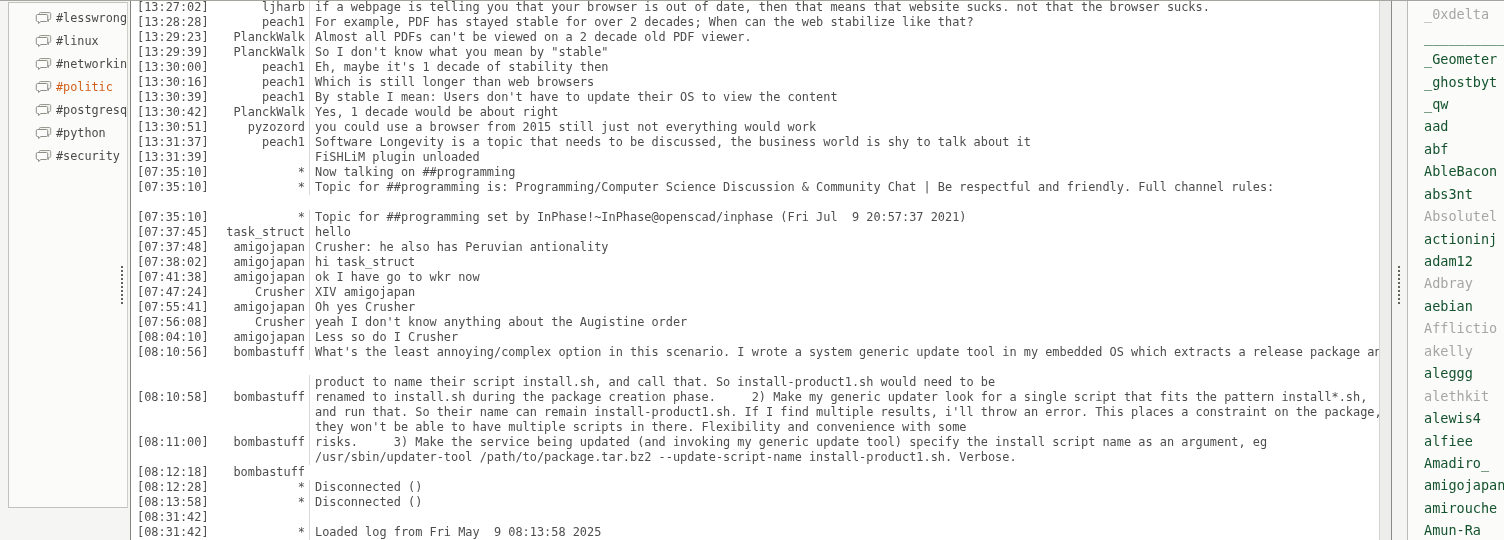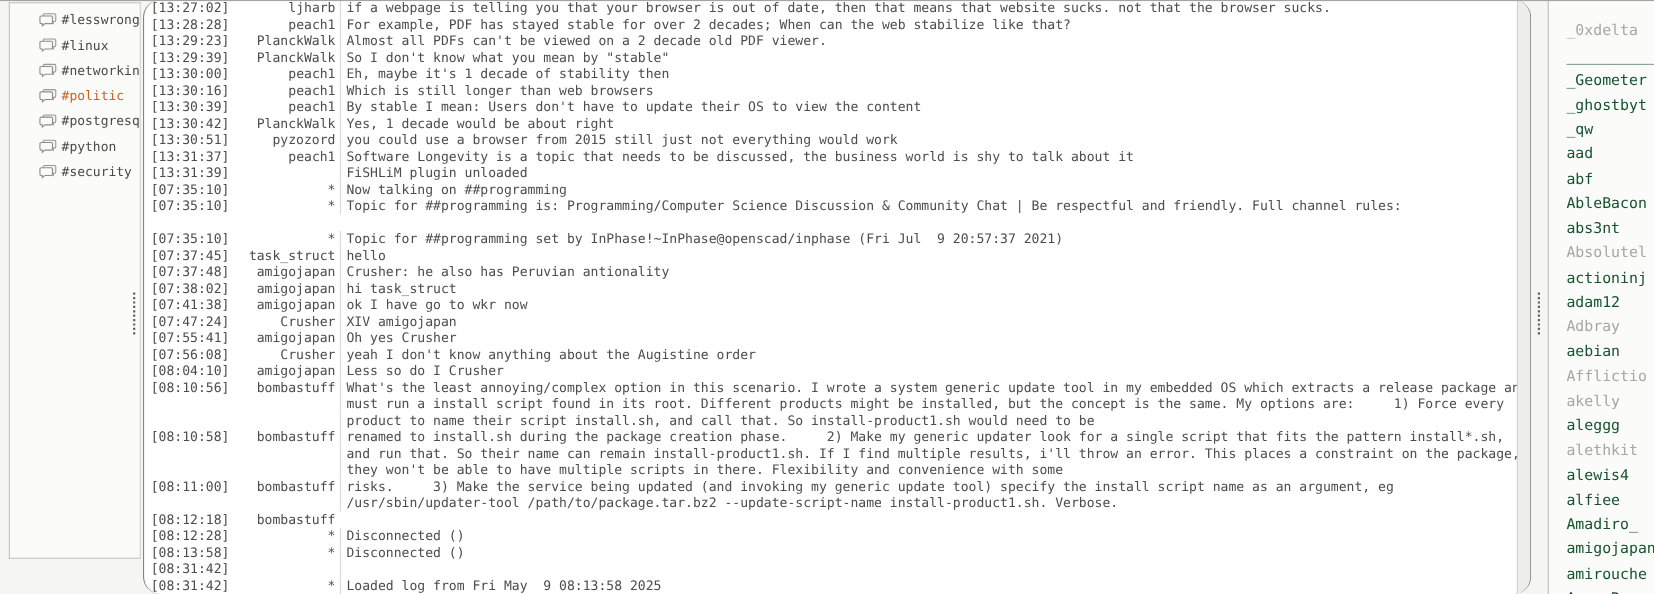--- a/index.html
+++ b/index.html
@@ -25,36 +25,35 @@
   
   .handle{position:absolute;top:266px;height:38px;width:0;border-left:2px dotted #63635c;z-index:7}
   .handle-left{left:121px}
   .handle-right{left:1398px}
 
   
   .chat-pane{
     position:absolute;left:130px;top:0;width:1262px;height:540px;box-sizing:border-box;
     background:#ffffff;border-left:1px solid #84847f;border-right:1px solid #8c8c87;
     overflow:hidden;
-    border-radius:16px;
   }
   .chat-row{display:flex;height:15px;line-height:15px;font-size:11.9px;color:#4d4d4d}
   .c-time{flex:0 0 72px;margin-left:6px;white-space:pre;overflow:hidden}
   .c-nick{flex:0 0 96px;text-align:right;white-space:pre;overflow:hidden}
   .c-msg{flex:1 1 auto;border-left:1px solid #d9d9d5;margin-left:4px;padding-left:5px;
          white-space:pre;overflow:hidden}
   .chat-scrollbar{
     position:absolute;right:0;top:0;width:11px;height:540px;background:#ededeb;
     border-left:1px solid #d4d4d0;z-index:3;
   }
 
   
   .user-pane{
     position:absolute;left:1407px;top:0;width:97px;height:540px;box-sizing:border-box;
-    background:#fbfbfa;border-left:1px solid #bcbcb7;overflow:hidden;padding-top:17px;
+    background:#fbfbfa;border-left:1px solid #bcbcb7;overflow:hidden;padding-top:3px;
   }
   .user-row{height:22.45px;display:flex;align-items:center;padding-left:16px;
             font-size:13.5px;color:#14532d;white-space:pre;cursor:default}
   .user-row.away{color:#a6a6a4}
 </style>
 </head>
 <body>
 
 <div class="topline"></div>
 
@@ -243,21 +242,20 @@
     <span class="c-msg">Less so do I Crusher</span>
   </div>
     <div class="chat-row">
     <span class="c-time">[08:10:56]</span>
     <span class="c-nick">bombastuff</span>
     <span class="c-msg">What's the least annoying/complex option in this scenario. I wrote a system generic update tool in my embedded OS which extracts a release package and</span>
   </div>
     <div class="chat-row">
     <span class="c-time"></span>
     <span class="c-nick"></span>
-    <span class="c-msg">must run a install script found in its root. Different products might be installed, but the concept is the same. My options are:     1) Force every</span>
   </div>
     <div class="chat-row">
     <span class="c-time"></span>
     <span class="c-nick"></span>
     <span class="c-msg">product to name their script install.sh, and call that. So install-product1.sh would need to be</span>
   </div>
     <div class="chat-row">
     <span class="c-time">[08:10:58]</span>
     <span class="c-nick">bombastuff</span>
     <span class="c-msg">renamed to install.sh during the package creation phase.     2) Make my generic updater look for a single script that fits the pattern install*.sh,</span>

